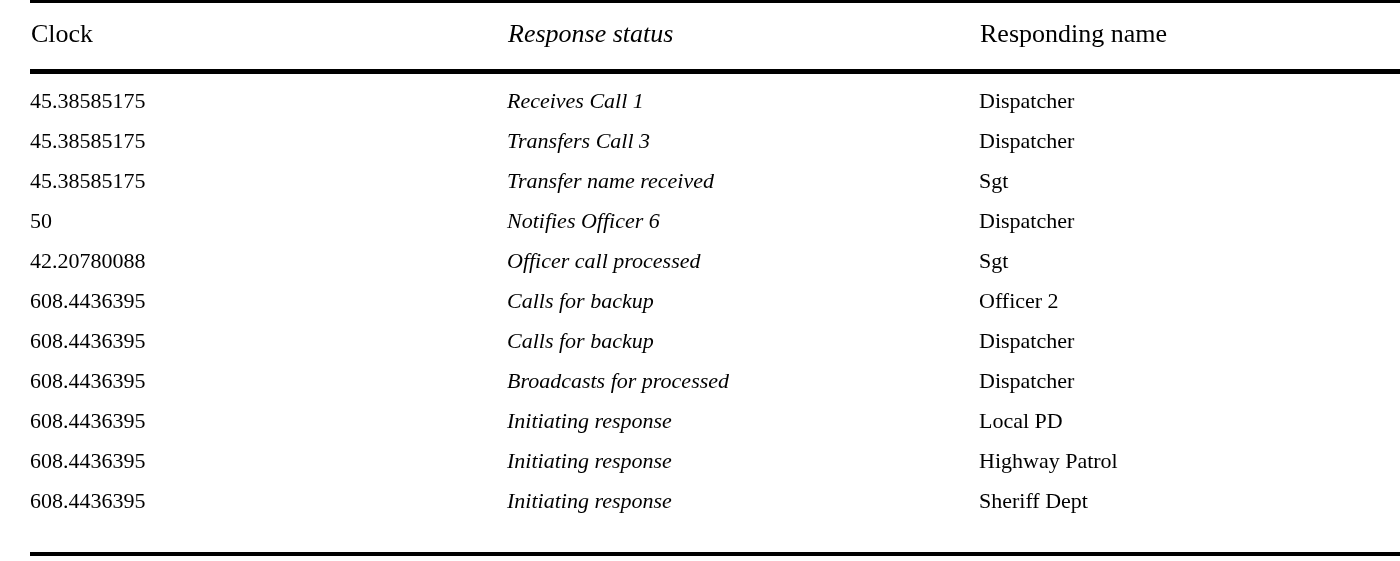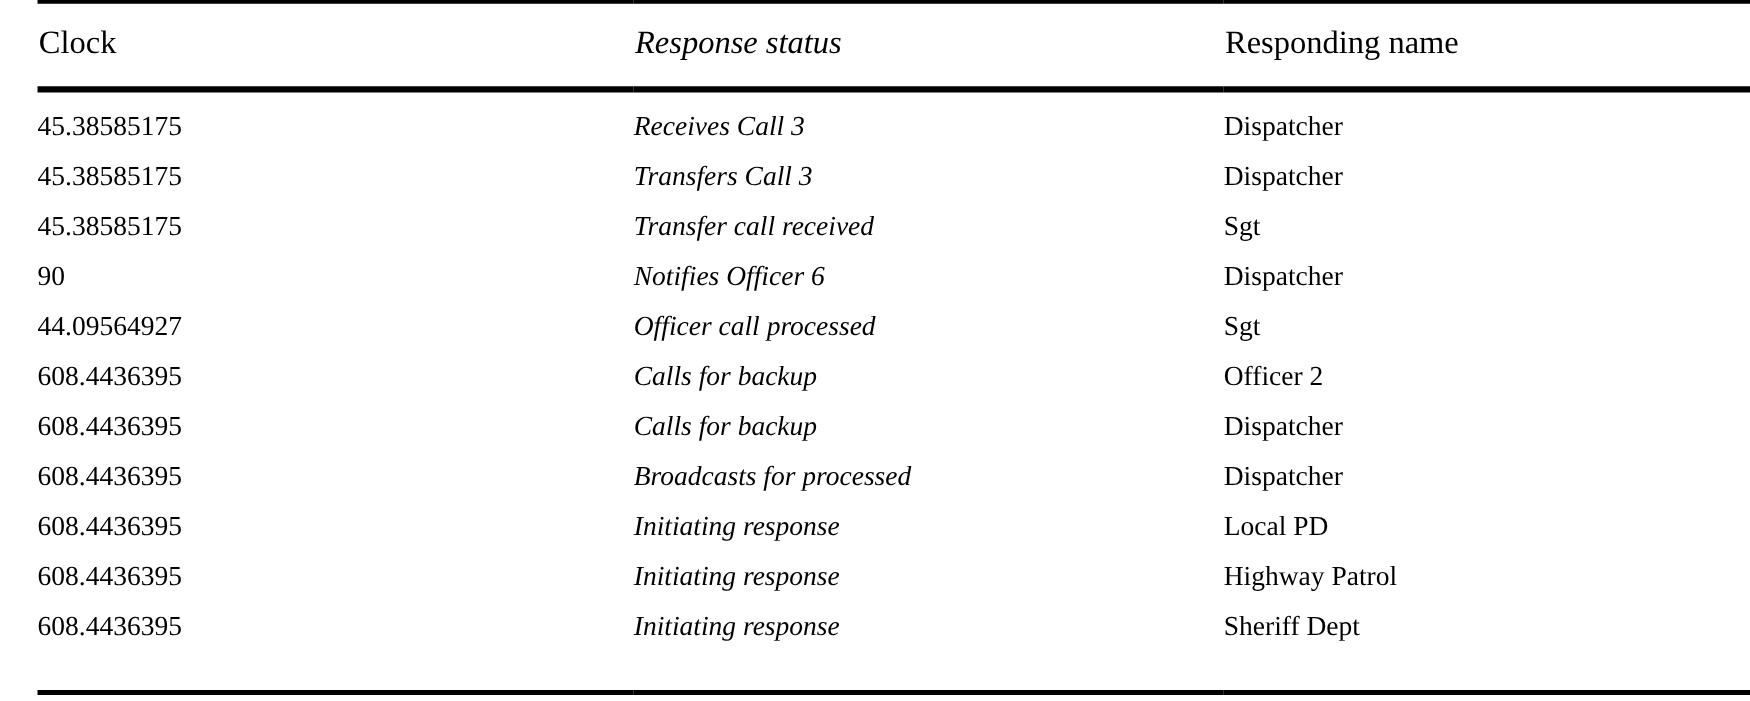--- a/index.html
+++ b/index.html
@@ -100,40 +100,40 @@
       <tr class="header-row">
         <th class="head-cell col-1-cell">Clock</th>
         <th class="head-cell col-2-cell">Response status</th>
         <th class="head-cell col-3-cell">Responding name</th>
       </tr>
     </thead>
     <tbody class="table-body">
 
     <tr class="data-row">
           <td class="body-cell col-1-cell">45.38585175</td>
-          <td class="body-cell col-2-cell">Receives Call 3</td>
+          <td class="body-cell col-2-cell">Receives Call 1</td>
           <td class="body-cell col-3-cell">Dispatcher</td>
         </tr>
         <tr class="data-row">
           <td class="body-cell col-1-cell">45.38585175</td>
           <td class="body-cell col-2-cell">Transfers Call 3</td>
           <td class="body-cell col-3-cell">Dispatcher</td>
         </tr>
         <tr class="data-row">
           <td class="body-cell col-1-cell">45.38585175</td>
-          <td class="body-cell col-2-cell">Transfer call received</td>
+          <td class="body-cell col-2-cell">Transfer name received</td>
           <td class="body-cell col-3-cell">Sgt</td>
         </tr>
         <tr class="data-row">
-          <td class="body-cell col-1-cell">90</td>
+          <td class="body-cell col-1-cell">50</td>
           <td class="body-cell col-2-cell">Notifies Officer 6</td>
           <td class="body-cell col-3-cell">Dispatcher</td>
         </tr>
         <tr class="data-row">
-          <td class="body-cell col-1-cell">44.09564927</td>
+          <td class="body-cell col-1-cell">42.20780088</td>
           <td class="body-cell col-2-cell">Officer call processed</td>
           <td class="body-cell col-3-cell">Sgt</td>
         </tr>
         <tr class="data-row">
           <td class="body-cell col-1-cell">608.4436395</td>
           <td class="body-cell col-2-cell">Calls for backup</td>
           <td class="body-cell col-3-cell">Officer 2</td>
         </tr>
         <tr class="data-row">
           <td class="body-cell col-1-cell">608.4436395</td>

